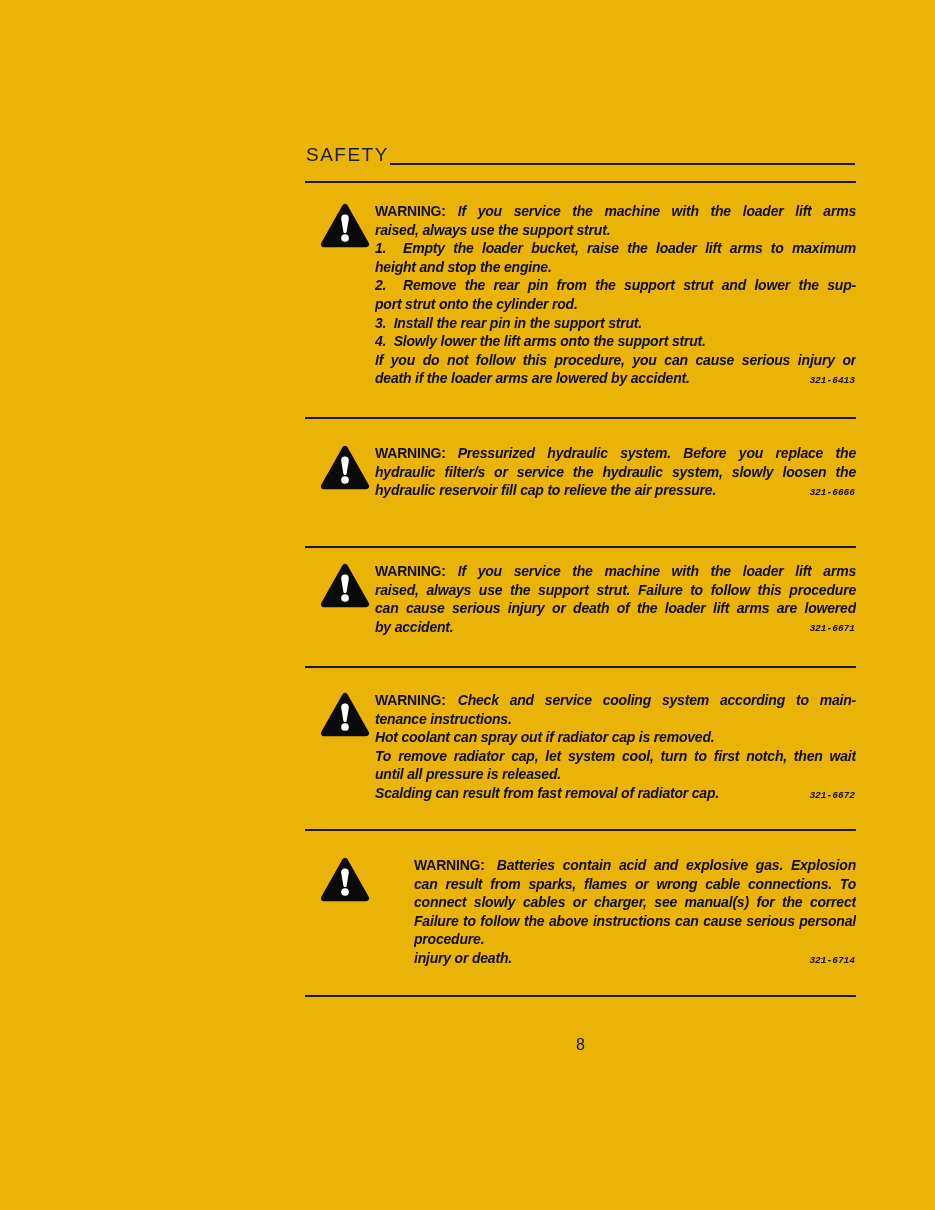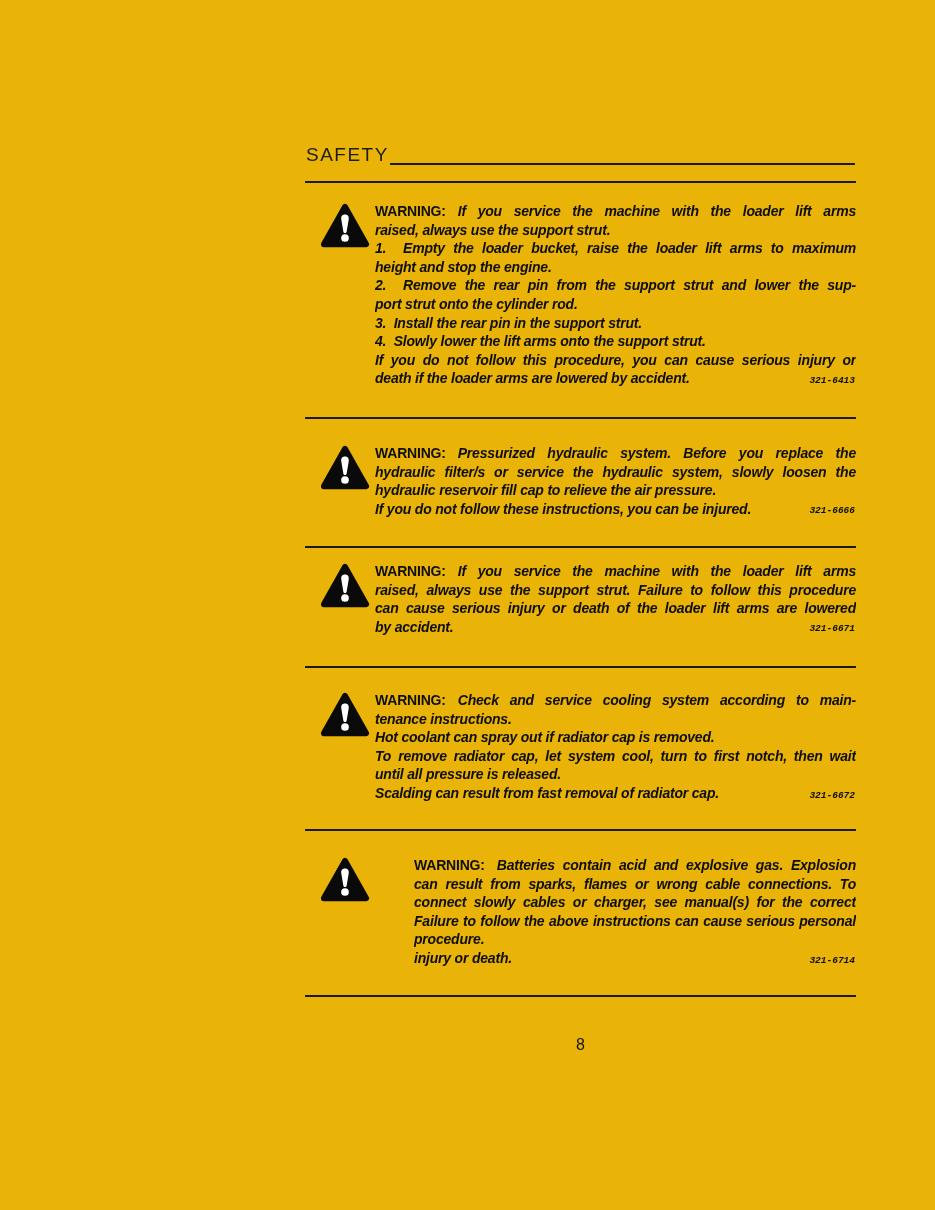--- a/index.html
+++ b/index.html
@@ -95,21 +95,20 @@
       <svg class="tri" width="50" height="48" viewBox="0 0 52 48">
         <path d="M26,4 L48,43 L4,43 Z" fill="#0a0a0a" stroke="#0a0a0a" stroke-width="6" stroke-linejoin="round"></path>
         <path d="M26,12 C22.8,12 21.6,14.2 22.2,17.5 L24.3,30 C24.6,31.8 27.4,31.8 27.7,30 L29.8,17.5 C30.4,14.2 29.2,12 26,12 Z" fill="#ffffff"></path>
         <circle cx="26" cy="36.5" r="4" fill="#ffffff"></circle>
       </svg>
     </div>
     <div class="text-col">
       <div class="ln just"><span class="wlabel">WARNING:</span><span>Pressurized hydraulic system. Before you replace the</span></div>
       <div class="ln just">hydraulic filter/s or service the hydraulic system, slowly loosen the</div>
       <div class="ln">hydraulic reservoir fill cap to relieve the air pressure.</div>
-      <div class="ln">If you do not follow these instructions, you can be injured.</div>
       <span class="ref">321-6666</span>
     </div>
   </section>
 
   <div class="rule sep2"></div>
 
   <section class="warn w3">
     <div class="icon-col">
       <svg class="tri" width="50" height="48" viewBox="0 0 52 48">
         <path d="M26,4 L48,43 L4,43 Z" fill="#0a0a0a" stroke="#0a0a0a" stroke-width="6" stroke-linejoin="round"></path>

